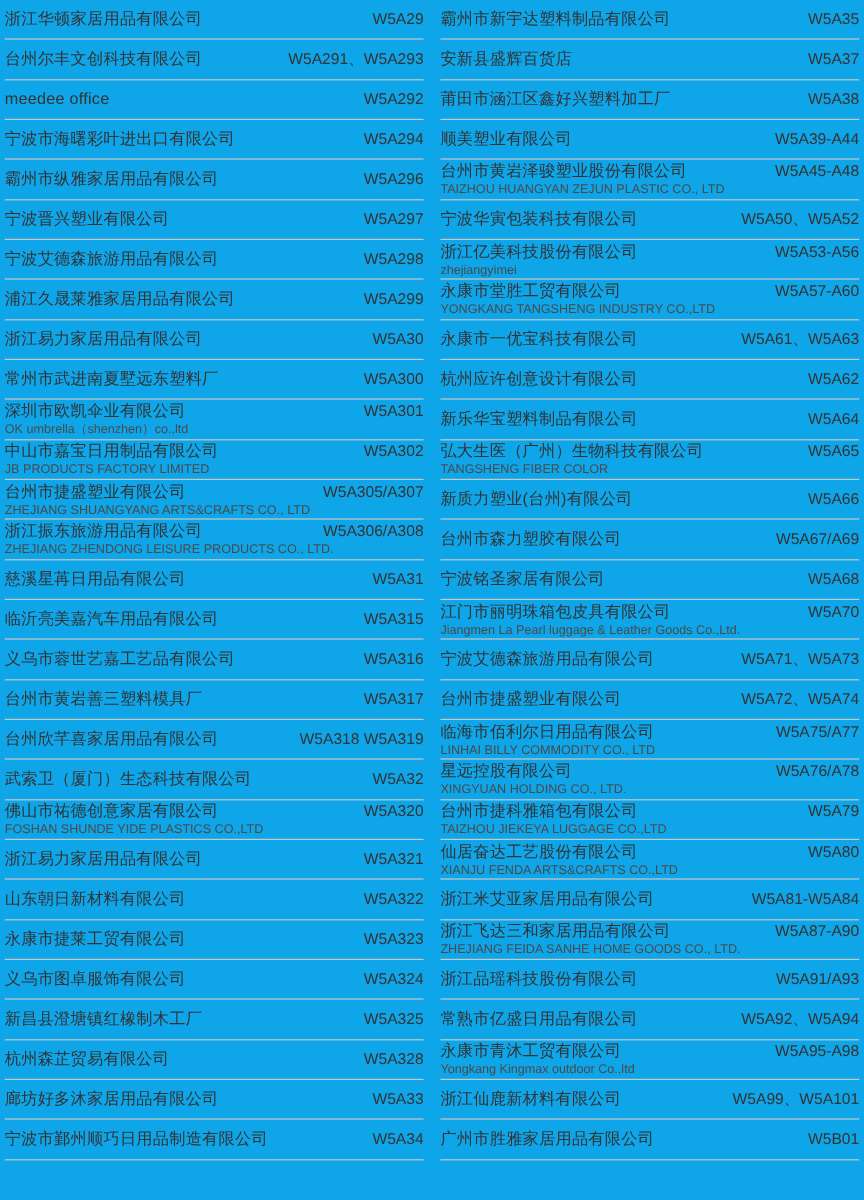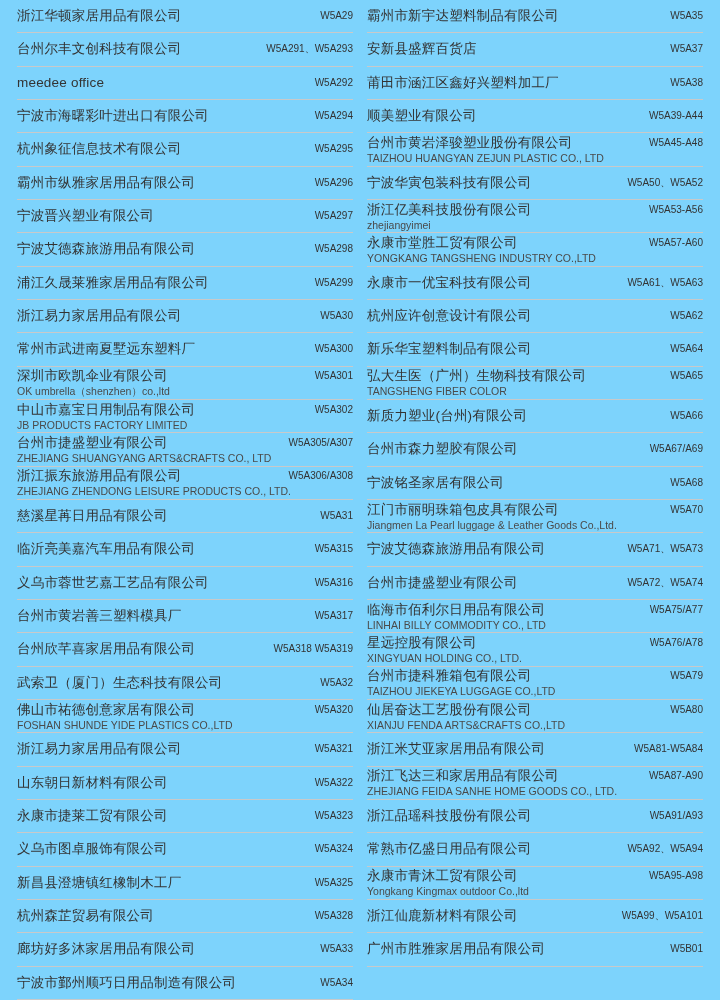--- a/index.html
+++ b/index.html
@@ -8,24 +8,24 @@
     background: #ffffff;
     width: 720px;
     height: 1000px;
     overflow: hidden;
     font-family: "Liberation Sans", "DejaVu Sans", sans-serif;
   }
   .page {
     display: flex;
     width: 720px;
     height: 1000px;
-    padding: 0 17px;
+    padding: 0 4px;
     box-sizing: border-box;
     gap: 14px;
-    background: #7dd3fc;
+    background: #0ea5e9;
     justify-content: flex-end;
   }
   .col {
     flex: 1 1 0;
     min-width: 0;
     display: flex;
     flex-direction: column;
   }
   .row {
     height: 33.33px;
@@ -44,21 +44,21 @@
   }
   .cname {
     font-size: 13.5px;
     line-height: 16px;
     color: #333333;
     white-space: nowrap;
     overflow: hidden;
     letter-spacing: 0.2px;
   }
   .code {
-    font-size: 10px;
+    font-size: 13px;
     line-height: 16px;
     color: #333333;
     white-space: nowrap;
     text-align: right;
     flex-shrink: 0;
   }
   .sub {
     font-size: 10.5px;
     line-height: 12px;
     color: #4a4a4a;
@@ -97,27 +97,20 @@
   </div>
 
   <div class="row">
     <div class="row-top">
       <span class="cname">宁波市海曙彩叶进出口有限公司</span>
       <span class="code">W5A294</span>
     </div>
 
   </div>
 
-  <div class="row">
-    <div class="row-top">
-      <span class="cname">杭州象征信息技术有限公司</span>
-      <span class="code">W5A295</span>
-    </div>
-
-  </div>
 
   <div class="row">
     <div class="row-top">
       <span class="cname">霸州市纵雅家居用品有限公司</span>
       <span class="code">W5A296</span>
     </div>
 
   </div>
 
   <div class="row">

